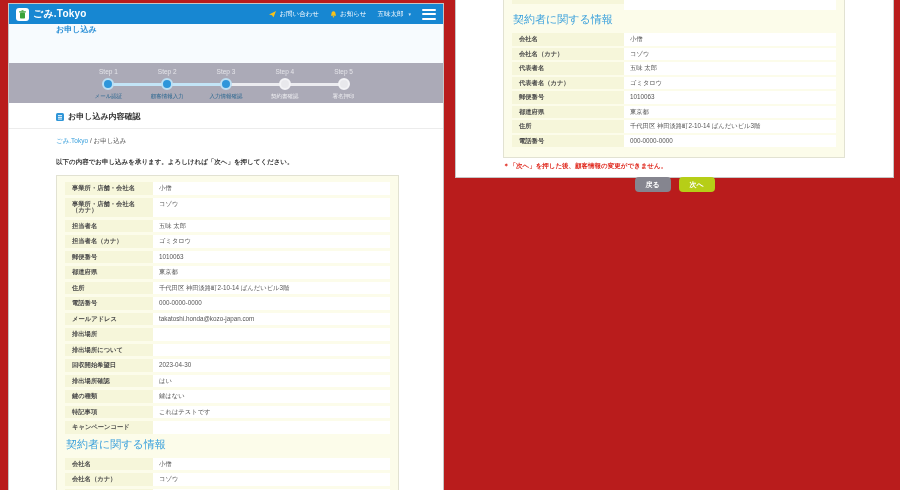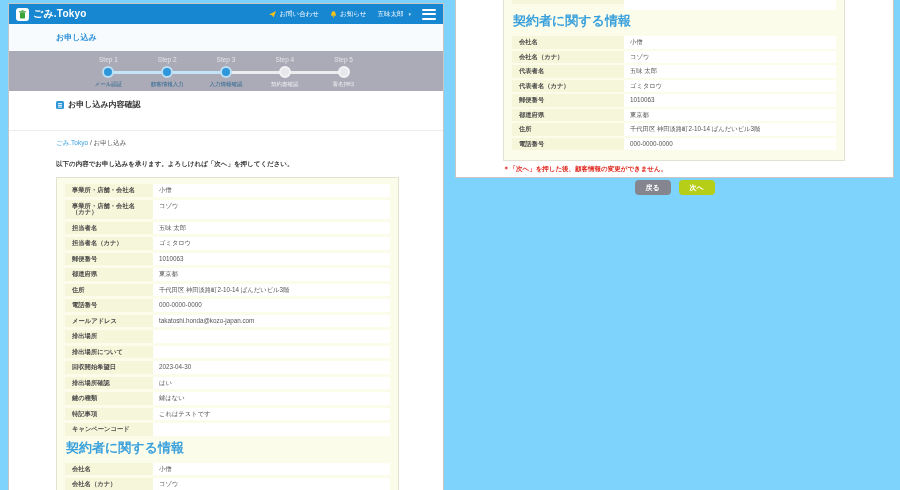--- a/index.html
+++ b/index.html
@@ -1,65 +1,65 @@
 <!DOCTYPE html>
 <html style="--header-blue: #1787d2; --accent-blue: #3aa0dc; --steps-bar: #abaab7; --panel-yellow: #fcfcea; --label-yellow: #f6f6da; --next-green: #b6ce17; --back-gray: #85858f; --warning-red: #e02b20; --icon-yellow: #f6c21a;"><head>
 <meta charset="utf-8">
 <style>
   :root{
     --header-blue:#1787d2; --accent-blue:#3aa0dc; --steps-bar:#abaab7;
     --panel-yellow:#fcfcea; --label-yellow:#f6f6da; --next-green:#b6ce17;
     --back-gray:#85858f; --warning-red:#e02b20; --icon-yellow:#f6c21a;
   }
   html,body{margin:0;padding:0;background:#fff;}
-  .canvas{position:relative;width:900px;height:490px;overflow:hidden;background:#7dd3fc;
+  .canvas{position:relative;width:900px;height:490px;overflow:hidden;background:#b91c1c;
           font-family:"Liberation Sans","DejaVu Sans",sans-serif;}
   .card{position:absolute;background:#fff;border:1px solid #c6c6c6;box-sizing:border-box;}
   .card-left{left:8px;top:3px;width:436px;height:520px;border-bottom:none;}
   .card-right{left:455px;top:-8px;width:439px;height:186px;border-top:none;}
 
   
   .appbar{height:20px;background:var(--header-blue);display:flex;align-items:center;padding:0 7px;box-sizing:border-box;}
   .brand{display:flex;align-items:center;gap:4px;cursor:pointer;}
   .logo-box{width:13px;height:13px;background:#fff;border-radius:3px;display:flex;align-items:center;justify-content:center;}
   .logo-text{color:#fff;font-size:10px;font-weight:bold;letter-spacing:.2px;}
   .appbar-spacer{flex:1;}
   .nav-item{display:flex;align-items:center;gap:3px;color:#fff;font-size:6.5px;margin-left:11px;cursor:pointer;white-space:nowrap;}
   .user-caret{font-size:5px;color:#cfe6f7;margin-left:2px;}
   .hamburger{width:14px;margin-left:11px;display:flex;flex-direction:column;gap:2.5px;cursor:pointer;}
   .hamburger span{display:block;height:2px;background:#fff;border-radius:1px;}
 
   
-  .pagetitle-bar{height:27px;background:#f7fbfe;display:flex;align-items:center;padding-left:47px;box-sizing:border-box;}
+  .pagetitle-bar{height:39px;background:#f7fbfe;display:flex;align-items:flex-start;padding-left:47px;box-sizing:border-box;}
   .pagetitle{color:#2a8fd6;font-size:8px;font-weight:bold;}
 
   
   .steps{height:40px;background:var(--steps-bar);display:flex;padding:0 70px;box-sizing:border-box;}
   .step{flex:1;position:relative;display:flex;flex-direction:column;align-items:center;padding-top:5px;}
   .step-label{font-size:6.5px;color:#e4e4e9;line-height:7px;margin-bottom:3px;}
   .step-dot{width:8px;height:8px;border-radius:50%;z-index:1;box-sizing:content-box;}
   .step.done .step-dot,.step.active .step-dot{background:#2e96da;border:2px solid #bcdff3;}
   .step.todo .step-dot{background:#e8e8ec;border:2px solid #f3f3f6;}
   .step+.step::before{content:'';position:absolute;left:-50%;width:100%;height:3px;top:19.5px;}
   .step.done::before,.step.active::before{background:#c3e5f7;}
   .step.todo::before{background:#ececf0;}
   .step-sublabel{font-size:5.5px;margin-top:3px;line-height:6px;white-space:nowrap;}
   .step.done .step-sublabel,.step.active .step-sublabel{color:#25648f;}
   .step.todo .step-sublabel{color:#f1f1f4;}
 
   
-  .heading-bar{display:flex;align-items:center;gap:4px;padding:8px 47px 20px;border-bottom:1px solid #ececec;}
+  .heading-bar{display:flex;align-items:center;gap:4px;padding:8px 47px 6px;border-bottom:1px solid #ececec;}
   .heading-text{font-size:8px;font-weight:bold;color:#333;}
   .breadcrumb{padding:8px 47px 0;font-size:6.5px;color:#555;}
   .crumb-home{color:var(--accent-blue);cursor:pointer;}
   .instruction{padding:12px 47px 0;font-size:6.5px;font-weight:bold;color:#333;}
   .panel-wrap{padding:8px 44px 0 47px;}
 
   .panel{border:1px solid #e2e2d2;background:var(--panel-yellow);padding:6px 8px 8px;}
-  .panel-section-title{color:var(--accent-blue);font-size:13px;font-weight:bold;margin:2px 0 6px 1px;}
+  .panel-section-title{color:var(--accent-blue);font-size:11px;font-weight:normal;margin:2px 0 6px 1px;}
   .trow{display:flex;margin-bottom:3px;}
   .tlabel{flex:0 0 88px;background:var(--label-yellow);padding:3px 6px 3px 7px;font-size:6.3px;font-weight:bold;color:#4a4a4a;line-height:6.5px;box-sizing:border-box;}
   .tvalue{flex:1;background:#fff;padding:3px 6px;font-size:6.3px;color:#555;line-height:6.5px;}
 
   
   .rp-wrap{padding:0 48px 0 47px;}
   .panel.rp{border-top:none;padding-top:0;}
   .panel.rp .trow{margin-bottom:2px;}
   .panel.rp .tlabel{flex-basis:112px;}
   .trow.fragment .tlabel,.trow.fragment .tvalue{height:12px;}

